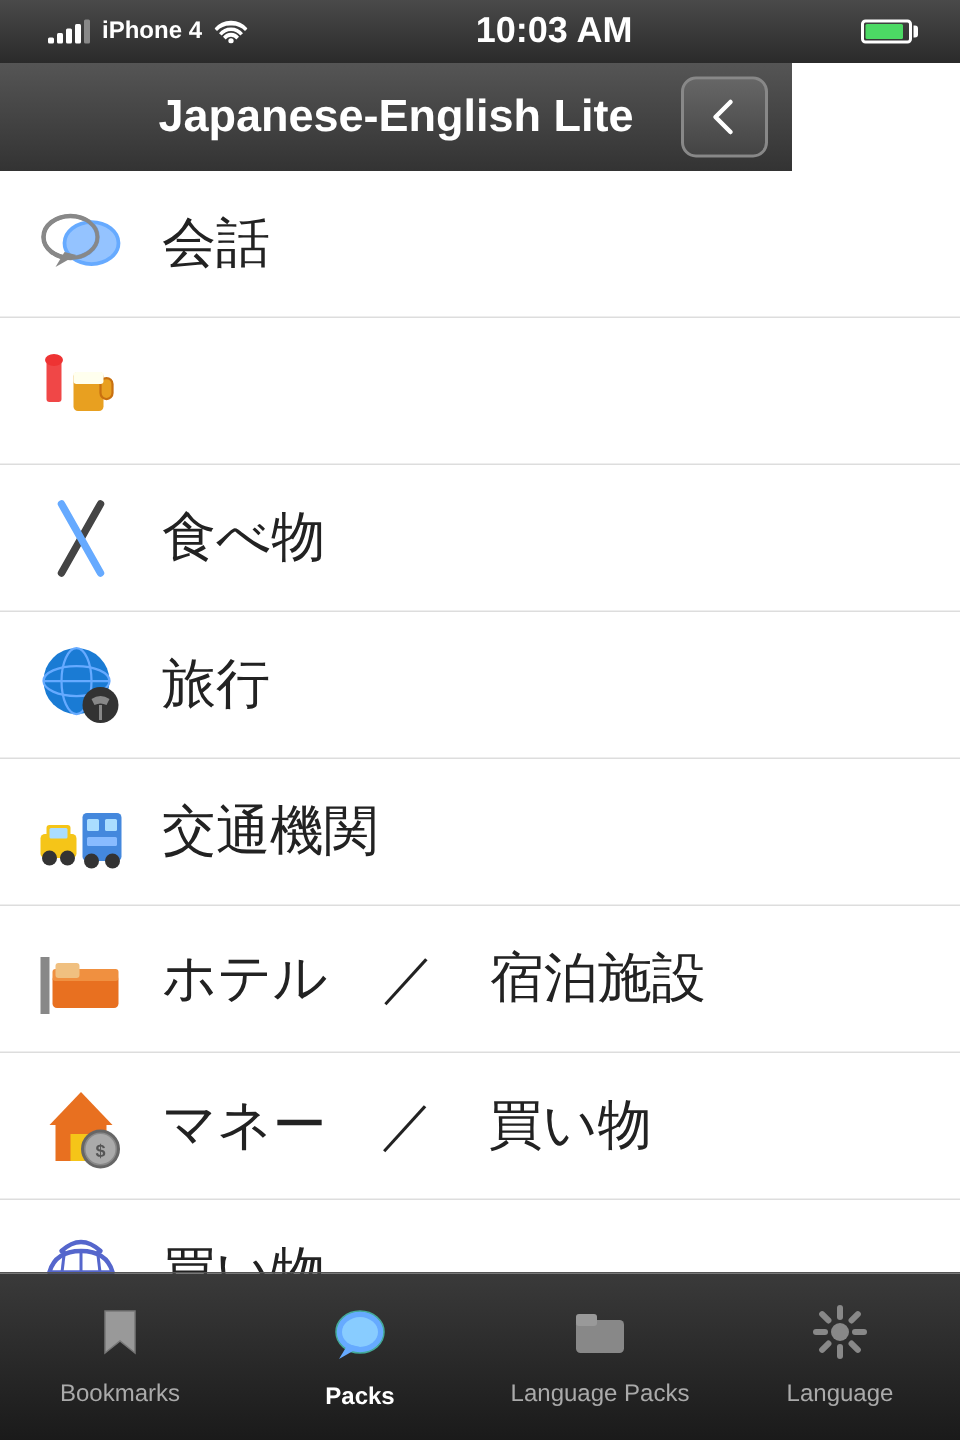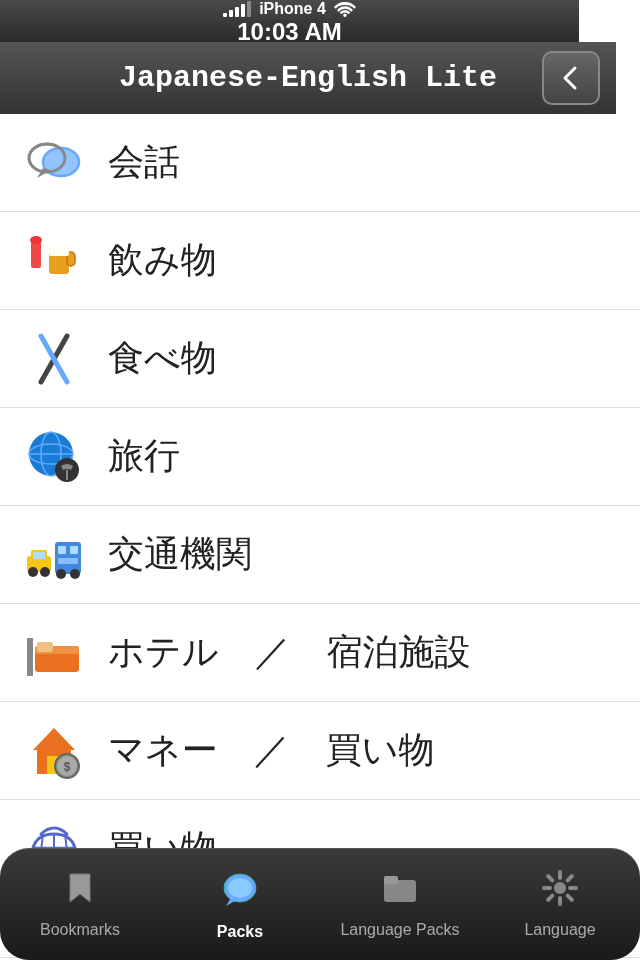--- a/index.html
+++ b/index.html
@@ -7,31 +7,30 @@
       width: 640px;
       height: 960px;
       font-family: -apple-system, 'Helvetica Neue', Helvetica, Arial, sans-serif;
       background: #fff;
       overflow: hidden;
       position: relative;
     }
 
     
     #status-bar {
-      width: 579px;
+      width: 640px;
       height: 42px;
       background: linear-gradient(to bottom, #4a4a4a, #2a2a2a);
       display: flex;
       align-items: center;
       justify-content: space-between;
-      padding: 0 16px;
+      padding: 0 32px;
       color: white;
       font-size: 18px;
       font-weight: 600;
-      flex-direction: column;
     }
     .status-left {
       display: flex;
       align-items: center;
       gap: 8px;
       font-size: 16px;
     }
     .signal-bars {
       display: flex;
       align-items: flex-end;
@@ -75,28 +74,27 @@
     }
     .battery-fill {
       height: 100%;
       background: #4cd964;
       border-radius: 1px;
       width: 90%;
     }
 
     
     #header {
-      width: 616px;
+      width: 528px;
       height: 72px;
       background: linear-gradient(to bottom, #555, #333);
       display: flex;
       align-items: center;
       justify-content: center;
       position: relative;
-      font-family: Liberation Mono, monospace;
     }
     #header-title {
       color: white;
       font-size: 30px;
       font-weight: bold;
       text-align: center;
     }
     #header-btn {
       position: absolute;
       right: 16px;
@@ -148,21 +146,20 @@
     #tab-bar {
       position: absolute;
       bottom: 0;
       left: 0;
       width: 640px;
       height: 112px;
       background: linear-gradient(to bottom, #3a3a3a, #1a1a1a);
       border-top: 1px solid #555;
       display: flex;
       align-items: flex-end;
-      border-radius: 29px;
     }
     .tab-item {
       flex: 1;
       display: flex;
       flex-direction: column;
       align-items: center;
       justify-content: center;
       gap: 6px;
       cursor: pointer;
       height: 100%;
@@ -244,21 +241,20 @@
       <svg width="62" height="62" viewBox="0 0 62 62">
 
         <rect x="8" y="10" width="10" height="28" rx="2" fill="#e33" opacity="0.9"></rect>
         <ellipse cx="13" cy="10" rx="6" ry="4" fill="#e33"></ellipse>
 
         <rect x="26" y="18" width="20" height="26" rx="3" fill="#e8a020"></rect>
         <rect x="44" y="22" width="8" height="14" rx="4" fill="#e8a020" stroke="#c87010" stroke-width="1.5"></rect>
         <rect x="26" y="18" width="20" height="8" rx="2" fill="#ffe"></rect>
       </svg>
     </div>
-    <span class="item-label">飲み物</span>
   </div>
 
   <div class="list-item">
     <div class="item-icon">
       <svg width="62" height="62" viewBox="0 0 62 62">
 
         <line x1="44" y1="8" x2="18" y2="54" stroke="#444" stroke-width="5" stroke-linecap="round"></line>
         <line x1="18" y1="8" x2="44" y2="54" stroke="#6af" stroke-width="5" stroke-linecap="round"></line>
       </svg>
     </div>

